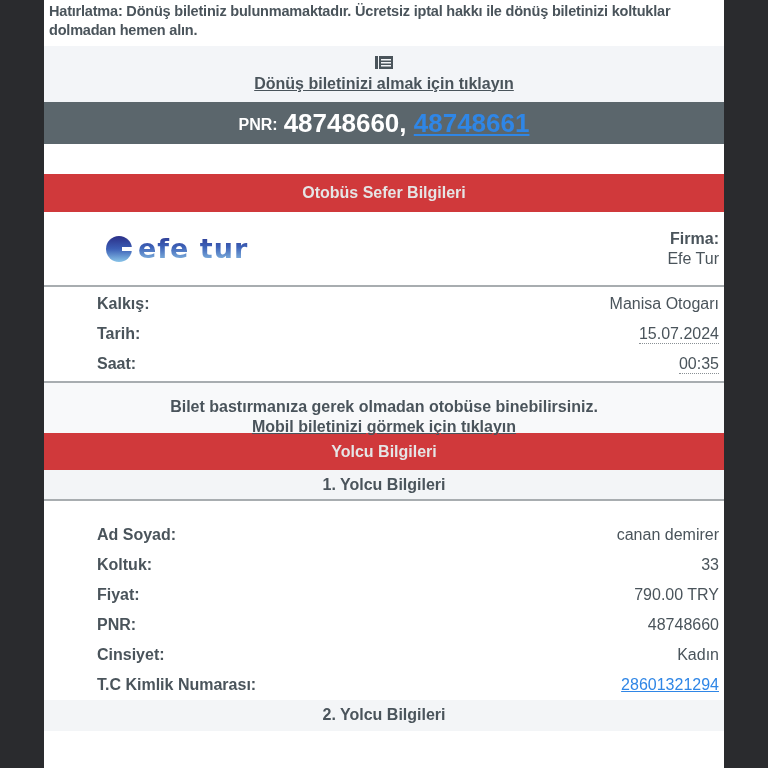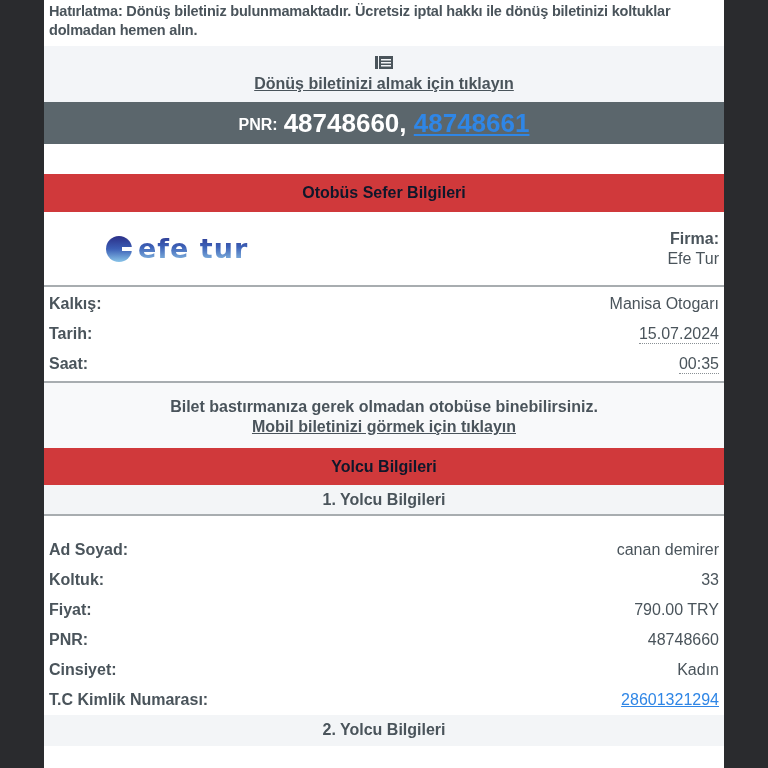--- a/index.html
+++ b/index.html
@@ -54,21 +54,21 @@
     justify-content: center;
     color: #ffffff;
     gap: 6px;
   }
   .pnr-label { font-size: 16px; font-weight: bold; margin-top: 4px; }
   .pnr-values { font-size: 26px; font-weight: bold; }
   .pnr-link { color: #2f86e6; text-decoration: underline; cursor: pointer; text-align: center; }
   .spacer { height: 30px; background: #fff; }
   .red-header {
     background: #d0393b;
-    color: #0f172a;
+    color: #e5e5e5;
     font-size: 16px;
     font-weight: bold;
     text-align: center;
   }
   .red-header.h1 { height: 38px; line-height: 38px; }
   .red-header.h2 { height: 37px; line-height: 37px; }
   .firm-row {
     height: 75px;
     display: flex;
     align-items: center;
@@ -93,27 +93,27 @@
     font-family: "DejaVu Sans", sans-serif;
   }
   .firm-info { text-align: right; margin-left: 8px; }
   .firm-label { font-size: 16px; font-weight: bold; color: #4a545b; }
   .firm-value { font-size: 16px; color: #4a545b; margin-top: 2px; }
   .kv-section { padding: 0 5px; }
   .kv-row {
     display: flex; justify-content: space-between; align-items: center;
     height: 30px;
   }
-  .kv-label { font-size: 16px; font-weight: bold; color: #4a545b; }
+  .kv-label { font-size: 16px; font-weight: bold; color: #4a545b; margin-left: 48px; }
   .kv-value { font-size: 16px; color: #4a545b; }
   .kv-value.dotted { border-bottom: 1px dotted #8a9095; line-height: 18px; }
   .kv-value.link { color: #2f86e6; text-decoration: underline; cursor: pointer; }
   .trip-section { padding-top: 2px; padding-bottom: 2px; border-bottom: 2px solid #a8adb0; }
   .mobile-box {
-    height: 65px;
+    height: 50px;
     background: #f8f9fa;
     text-align: center;
     padding-top: 14px;
     font-size: 16px;
     font-weight: bold;
     line-height: 20px;
   }
   .mobile-link { text-decoration: underline; cursor: pointer; }
   .sub-header {
     background: #f3f5f7;

